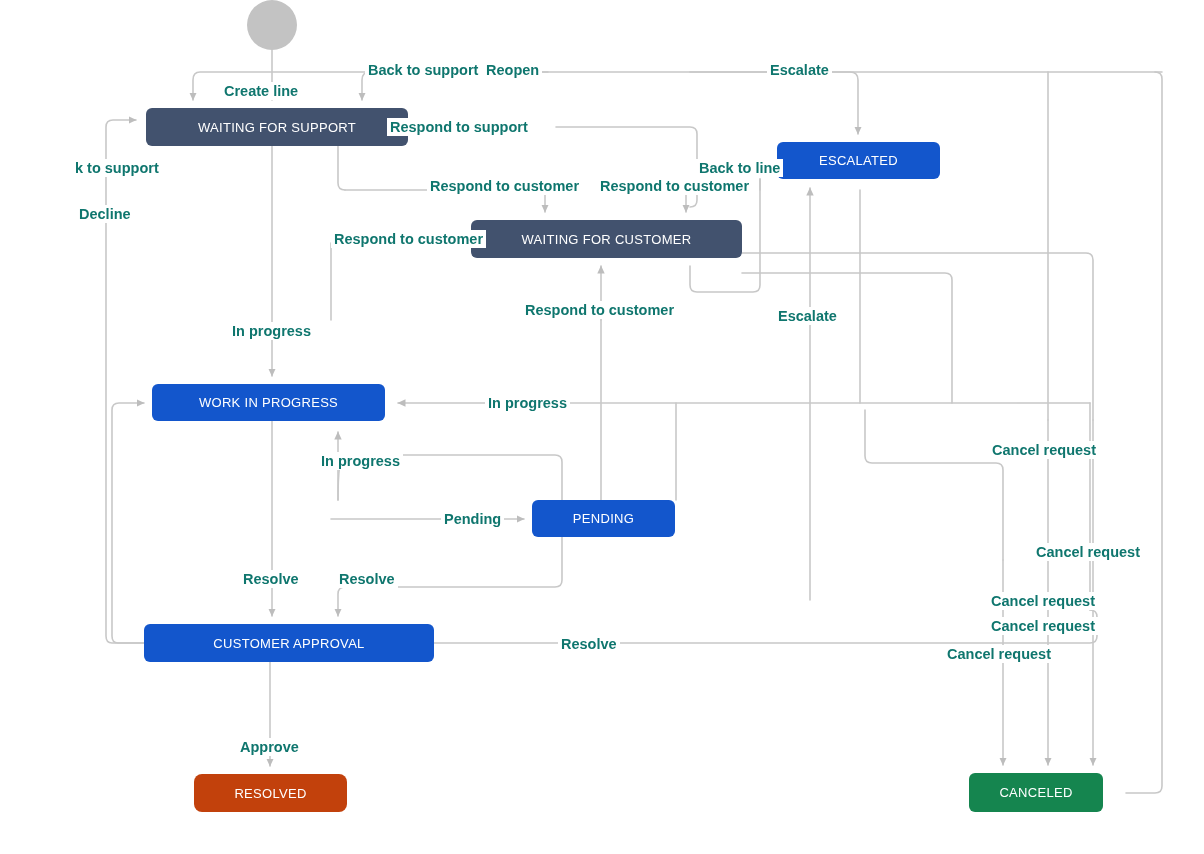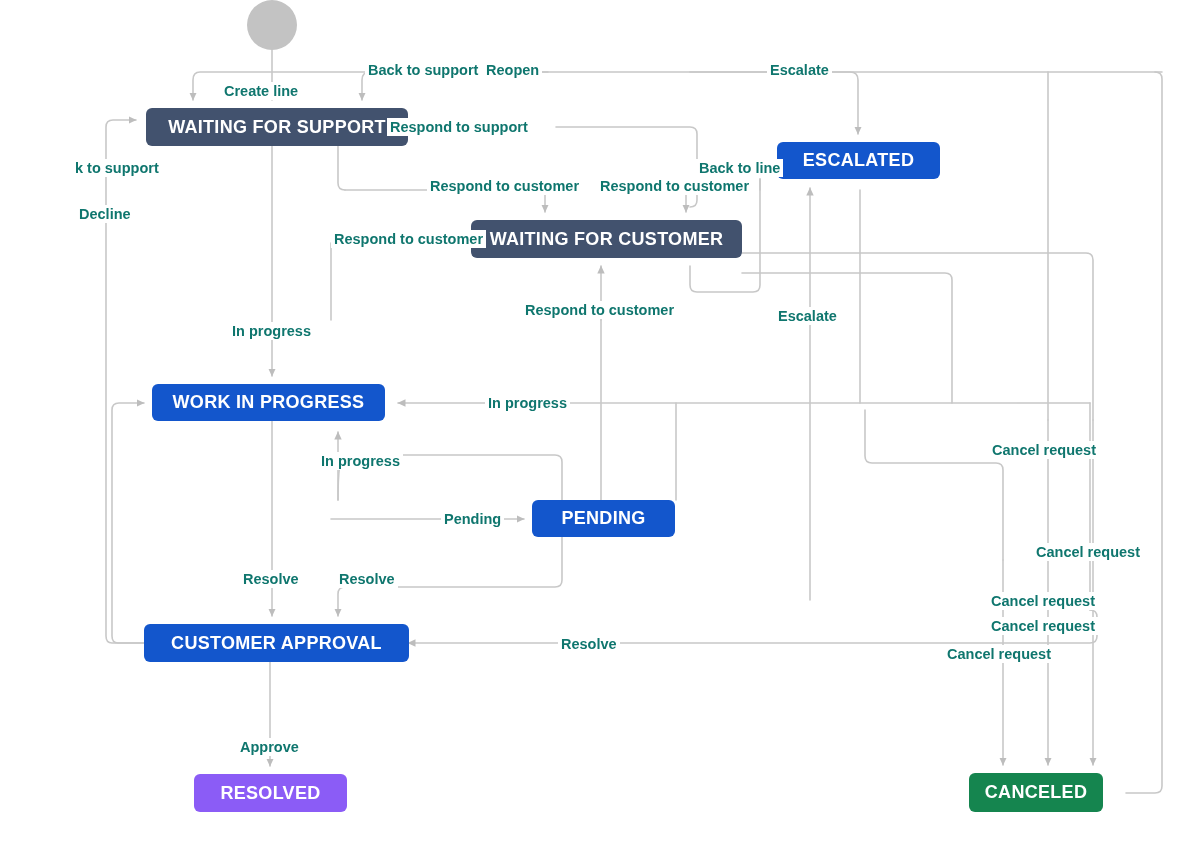--- a/index.html
+++ b/index.html
@@ -22,22 +22,22 @@
     width: 1204px;
     height: 854px;
   }
   .node {
     position: absolute;
     display: flex;
     align-items: center;
     justify-content: center;
     border-radius: 6px;
     color: #ffffff;
-    font-size: 18px;
-    font-weight: bold;
+    font-size: 13px;
+    font-weight: normal;
     letter-spacing: 0.3px;
     white-space: nowrap;
     box-sizing: border-box;
   }
   .node.start {
     border-radius: 50%;
     background: #c3c3c3;
   }
   .edge-label {
     position: absolute;
@@ -140,25 +140,25 @@
   </div>
 
   <div class="node" style="left:152px; top:384px; width:233px; height:37px; background:#1356cc;">
     <span>WORK IN PROGRESS</span>
   </div>
 
   <div class="node" style="left:532px; top:500px; width:143px; height:37px; background:#1356cc;">
     <span>PENDING</span>
   </div>
 
-  <div class="node" style="left:144px; top:624px; width:265px; height:38px; background:#1356cc;">
+  <div class="node" style="left:144px; top:624px; width:290px; height:38px; background:#1356cc;">
     <span>CUSTOMER APPROVAL</span>
   </div>
 
-  <div class="node" style="left:194px; top:774px; width:153px; height:38px; background:#8b5cf6;">
+  <div class="node" style="left:194px; top:774px; width:153px; height:38px; background:#c2410c;border-radius:8px;">
     <span>RESOLVED</span>
   </div>
 
   <div class="node" style="left:969px; top:773px; width:134px; height:39px; background:#15854f;">
     <span>CANCELED</span>
   </div>
 
   <div class="edge-label" style="left:221px; top:82px;">Create line</div>
 
   <div class="edge-label clip" style="left:365px; top:61px; width:118px;">Back to support</div>

